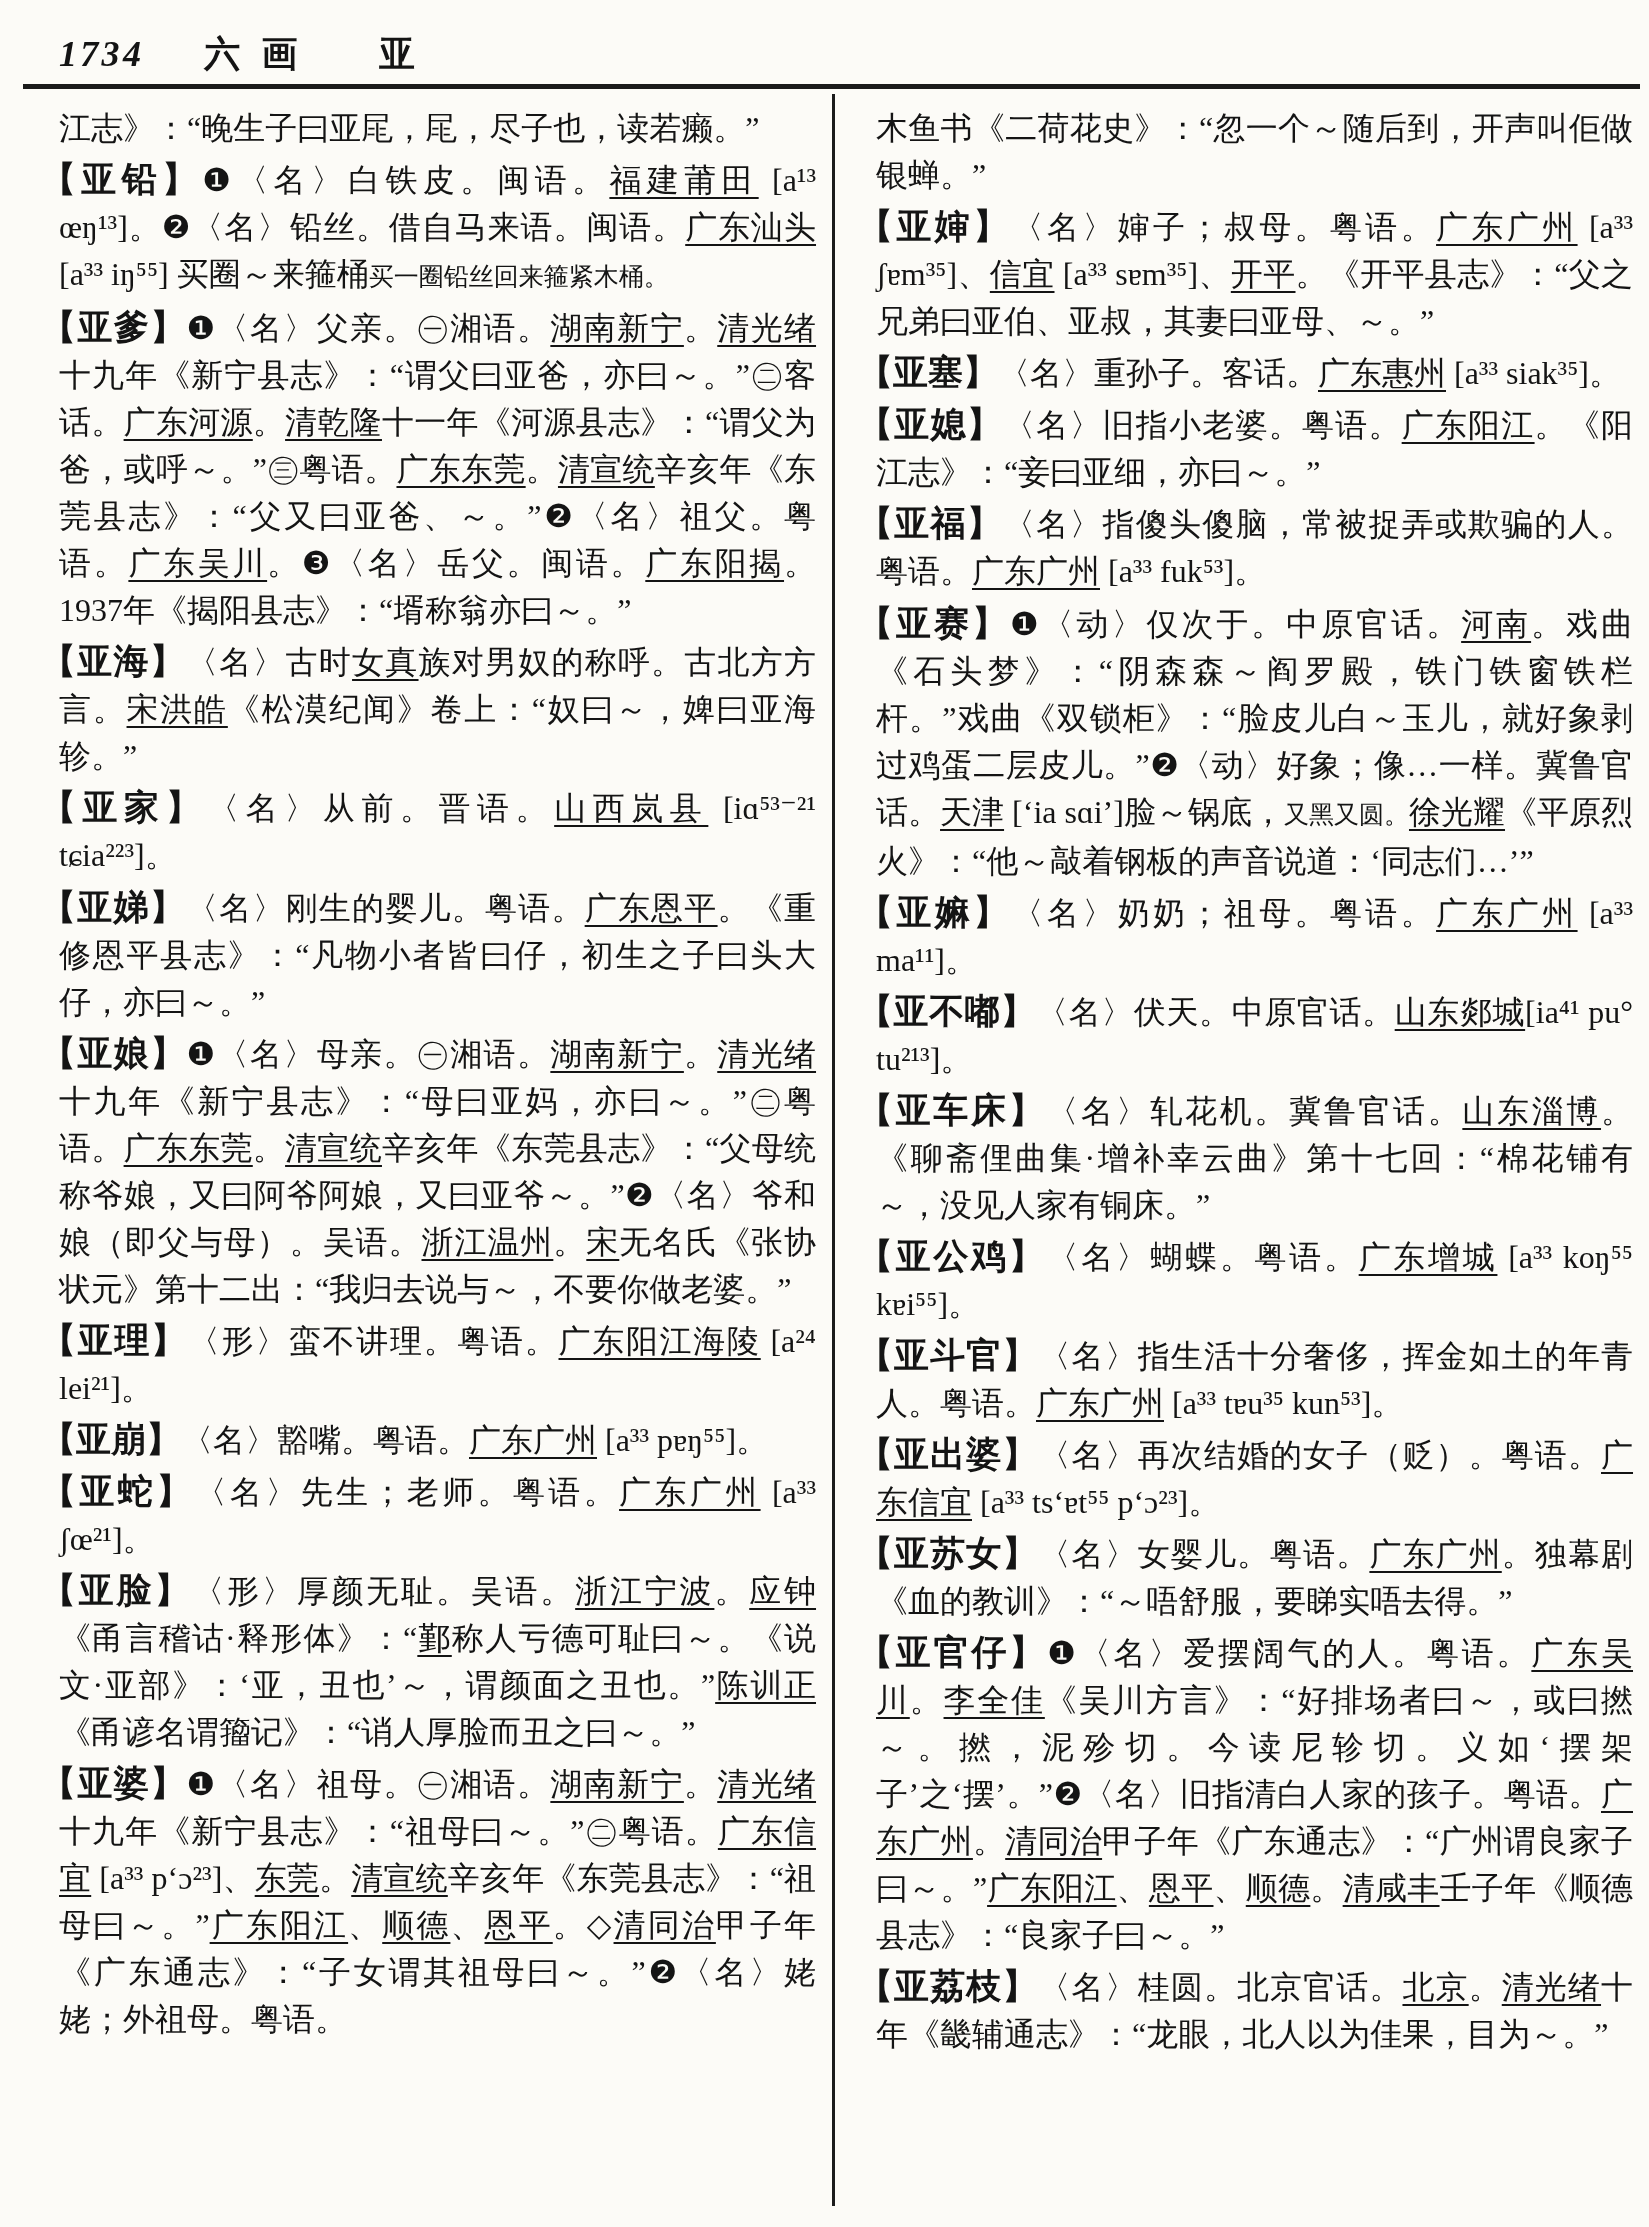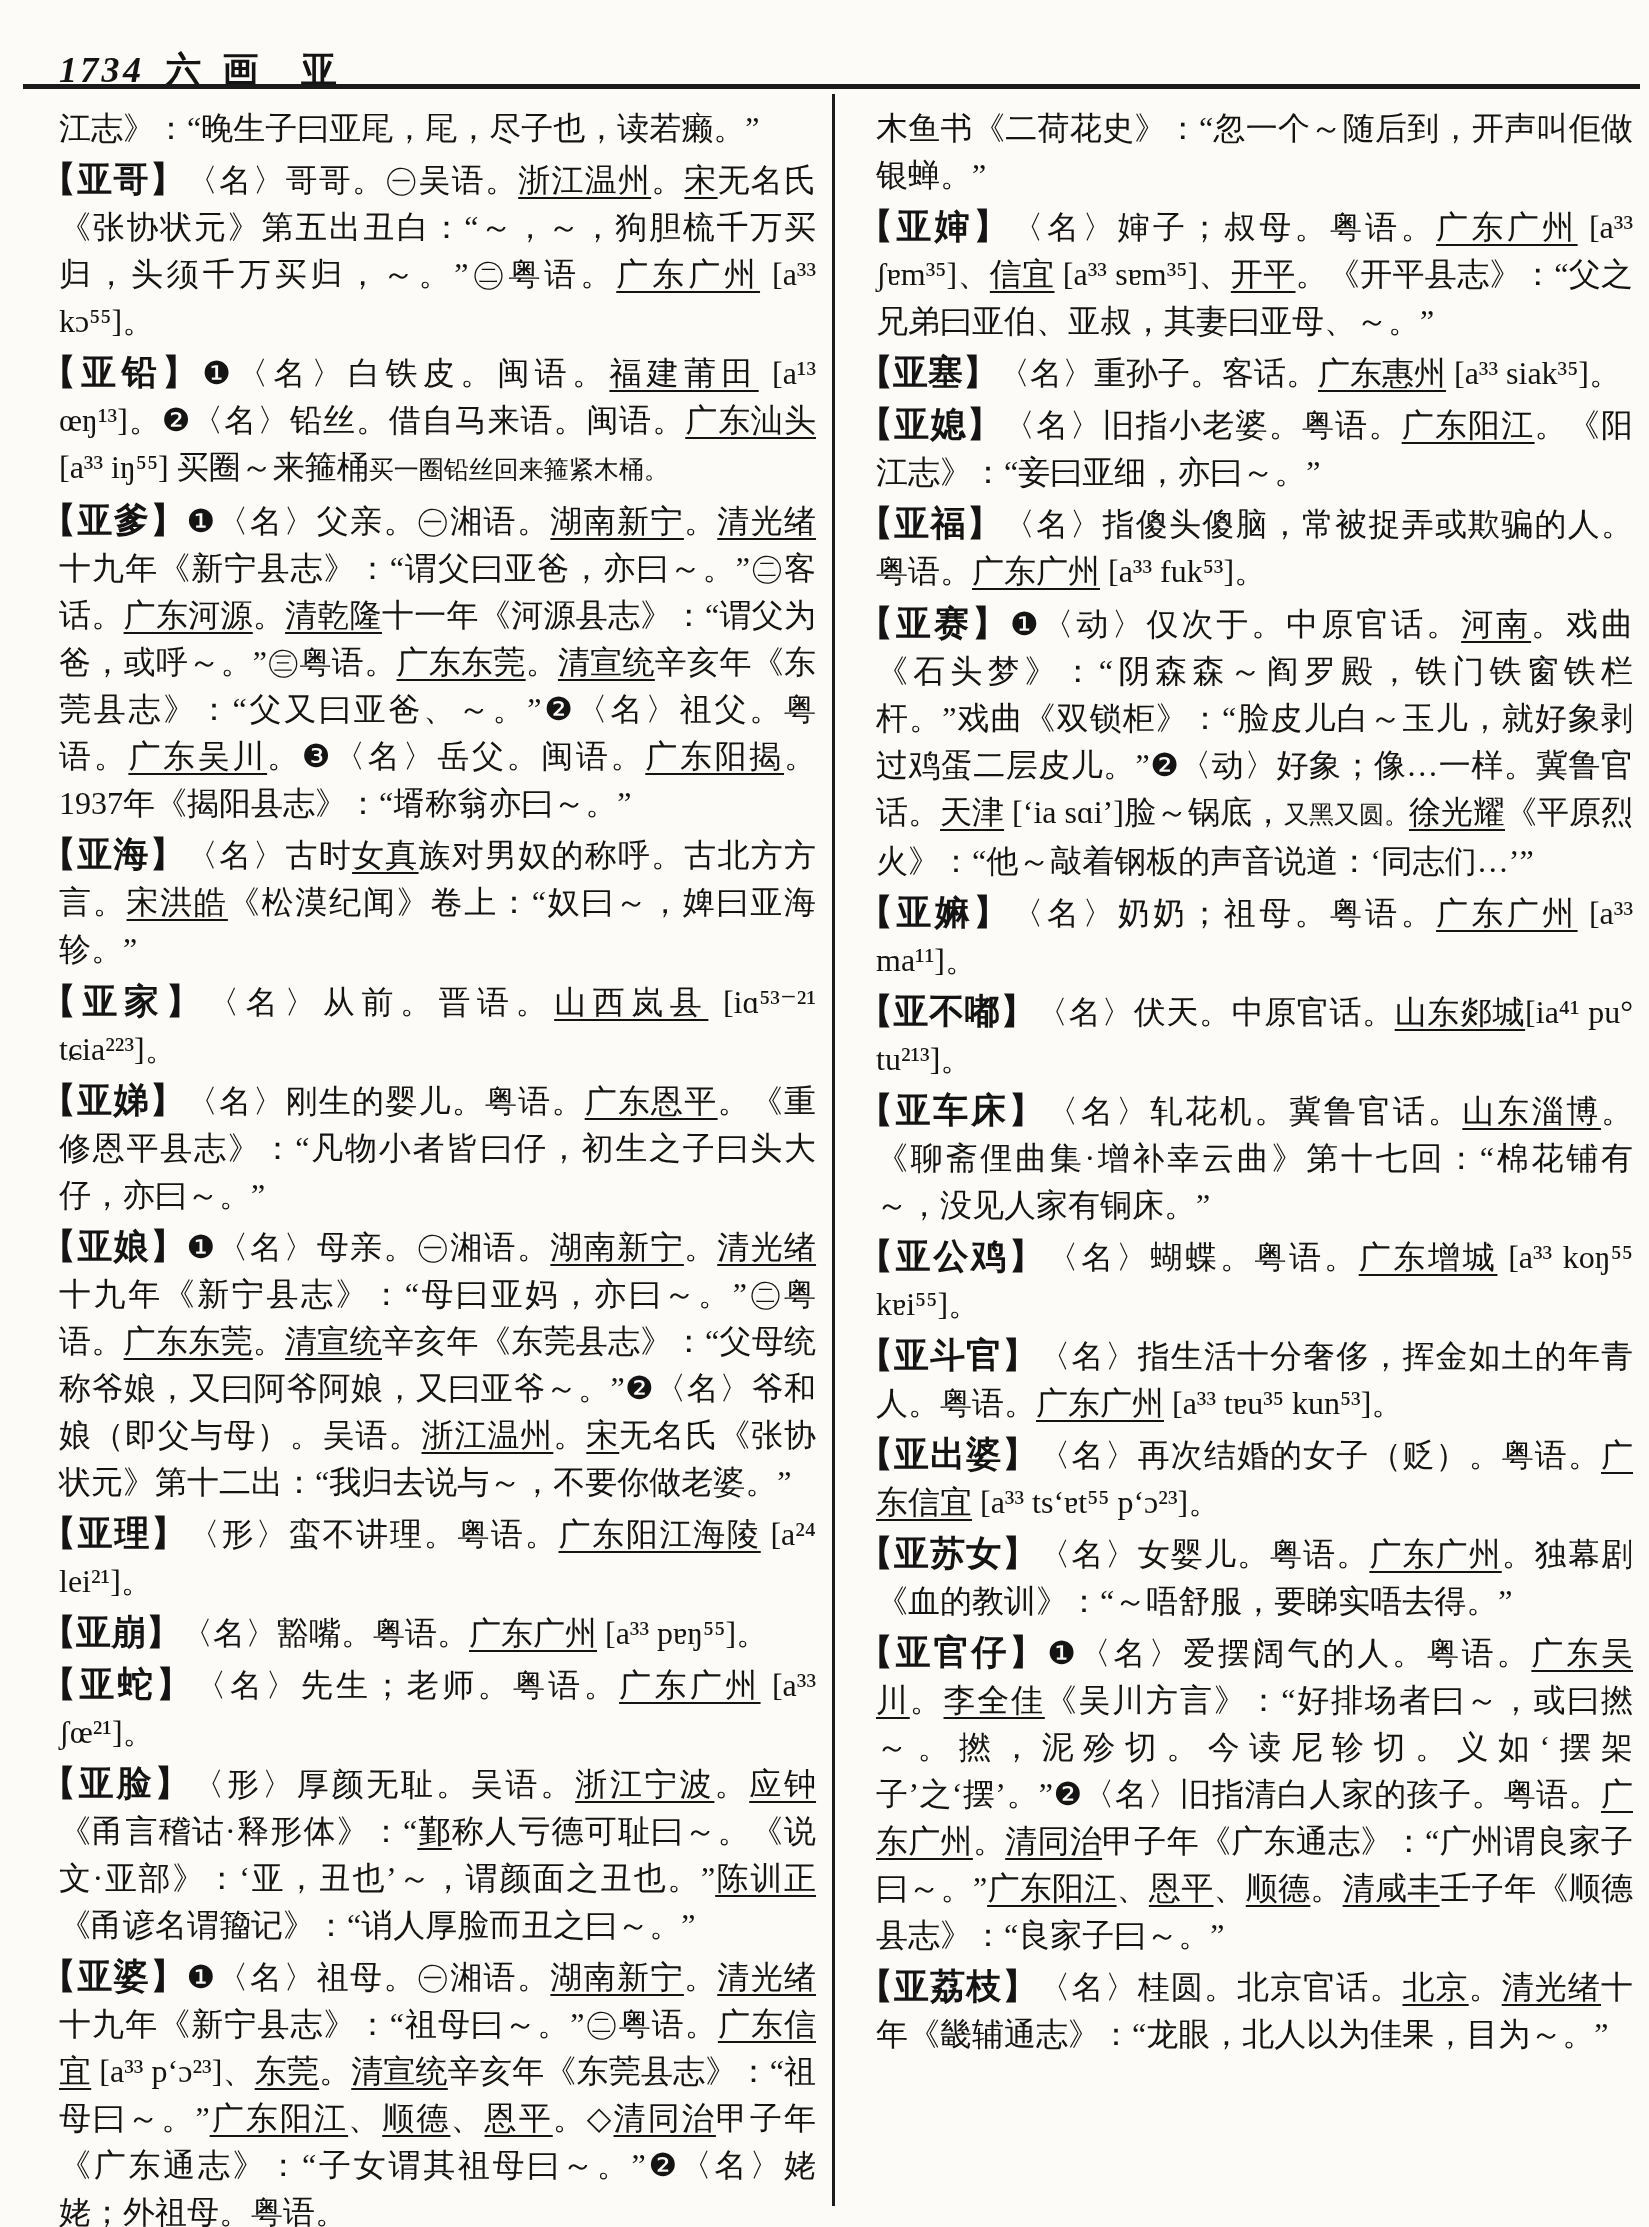--- a/index.html
+++ b/index.html
@@ -1,18 +1,18 @@
 <!DOCTYPE html>
 <html style="font-size:13.2px"><head>
 <meta charset="utf-8">
 <style>
   html,body{margin:0;padding:0;}
   .page{position:relative;width:1650px;height:2227px;background:#fcfbf7;color:#141414;
         font-family:"Liberation Serif","DejaVu Serif",serif;overflow:hidden;}
-  .hdr{position:absolute;top:18px;left:59px;display:flex;align-items:baseline;gap:21px;}
+  .hdr{position:absolute;top:2px;left:59px;display:flex;align-items:baseline;gap:60px;}
   .pageno{font-size:36px;font-weight:bold;font-style:italic;letter-spacing:3.3px;}
   .section{font-size:36px;font-weight:bold;letter-spacing:21.4px;margin-top:28px;}
   .rule{position:absolute;top:84px;left:23px;width:1617px;height:5px;background:#1b1b1b;}
   .divider{position:absolute;left:832px;top:94px;height:2112px;width:2.5px;background:#1b1b1b;}
   .col{position:absolute;top:101px;width:775px;font-size:32px;line-height:47px;
        text-align:justify;text-justify:inter-character;}
   #col-left{left:41px;}
   #col-right{left:858px;}
   .entry{margin:4.1px 0 0 0;padding-left:18px;text-indent:-18px;}
   .entry.cont{text-indent:0;}
@@ -26,21 +26,20 @@
 <div class="page">
   <div class="hdr">
     <span class="pageno">1734</span>
     <span class="section">六画</span>
     <span class="section">亚</span>
   </div>
   <div class="rule"></div>
   <div class="divider"></div>
   <div class="col" id="col-left">
       <p class="entry cont"><span>江志》：“晚生子曰亚㞑，㞑，尽子也，读若癞。”</span></p>
-      <p class="entry"><span class="head">【亚哥】</span><span>〈名〉哥哥。㊀吴语。</span><span class="u">浙江温州</span><span>。</span><span class="u">宋</span><span>无名氏《张协状元》第五出丑白：“～，～，狗胆梳千万买归，头须千万买归，～。”㊁粤语。</span><span class="u">广东广州</span><span> [a³³ kɔ⁵⁵]。</span></p>
       <p class="entry"><span class="head">【亚铅】</span><span>❶〈名〉白铁皮。闽语。</span><span class="u">福建莆田</span><span> [a¹³ œŋ¹³]。❷〈名〉铅丝。借自马来语。闽语。</span><span class="u">广东汕头</span><span> [a³³ iŋ⁵⁵] 买圈～来箍桶</span><span class="s">买一圈铅丝回来箍紧木桶。</span></p>
       <p class="entry"><span class="head">【亚爹】</span><span>❶〈名〉父亲。㊀湘语。</span><span class="u">湖南新宁</span><span>。</span><span class="u">清光绪</span><span>十九年《新宁县志》：“谓父曰亚爸，亦曰～。”㊁客话。</span><span class="u">广东河源</span><span>。</span><span class="u">清乾隆</span><span>十一年《河源县志》：“谓父为爸，或呼～。”㊂粤语。</span><span class="u">广东东莞</span><span>。</span><span class="u">清宣统</span><span>辛亥年《东莞县志》：“父又曰亚爸、～。”❷〈名〉祖父。粤语。</span><span class="u">广东吴川</span><span>。❸〈名〉岳父。闽语。</span><span class="u">广东阳揭</span><span>。1937年《揭阳县志》：“壻称翁亦曰～。”</span></p>
       <p class="entry"><span class="head">【亚海】</span><span>〈名〉古时</span><span class="u">女真</span><span>族对男奴的称呼。古北方方言。</span><span class="u">宋洪皓</span><span>《松漠纪闻》卷上：“奴曰～，婢曰亚海轸。”</span></p>
       <p class="entry"><span class="head">【亚家】</span><span>〈名〉从前。晋语。</span><span class="u">山西岚县</span><span> [iɑ⁵³⁻²¹ tɕia²²³]。</span></p>
       <p class="entry"><span class="head">【亚娣】</span><span>〈名〉刚生的婴儿。粤语。</span><span class="u">广东恩平</span><span>。《重修恩平县志》：“凡物小者皆曰仔，初生之子曰头大仔，亦曰～。”</span></p>
       <p class="entry"><span class="head">【亚娘】</span><span>❶〈名〉母亲。㊀湘语。</span><span class="u">湖南新宁</span><span>。</span><span class="u">清光绪</span><span>十九年《新宁县志》：“母曰亚妈，亦曰～。”㊁粤语。</span><span class="u">广东东莞</span><span>。</span><span class="u">清宣统</span><span>辛亥年《东莞县志》：“父母统称爷娘，又曰阿爷阿娘，又曰亚爷～。”❷〈名〉爷和娘（即父与母）。吴语。</span><span class="u">浙江温州</span><span>。</span><span class="u">宋</span><span>无名氏《张协状元》第十二出：“我归去说与～，不要你做老婆。”</span></p>
       <p class="entry"><span class="head">【亚理】</span><span>〈形〉蛮不讲理。粤语。</span><span class="u">广东阳江海陵</span><span> [a²⁴ lei²¹]。</span></p>
       <p class="entry"><span class="head">【亚崩】</span><span>〈名〉豁嘴。粤语。</span><span class="u">广东广州</span><span> [a³³ pɐŋ⁵⁵]。</span></p>
       <p class="entry"><span class="head">【亚蛇】</span><span>〈名〉先生；老师。粤语。</span><span class="u">广东广州</span><span> [a³³ ʃœ²¹]。</span></p>
       <p class="entry"><span class="head">【亚脸】</span><span>〈形〉厚颜无耻。吴语。</span><span class="u">浙江宁波</span><span>。</span><span class="u">应钟</span><span>《甬言稽诂·释形体》：“</span><span class="u">鄞</span><span>称人亏德可耻曰～。《说文·亚部》：‘亚，丑也’～，谓颜面之丑也。”</span><span class="u">陈训正</span><span>《甬谚名谓籀记》：“诮人厚脸而丑之曰～。”</span></p>

